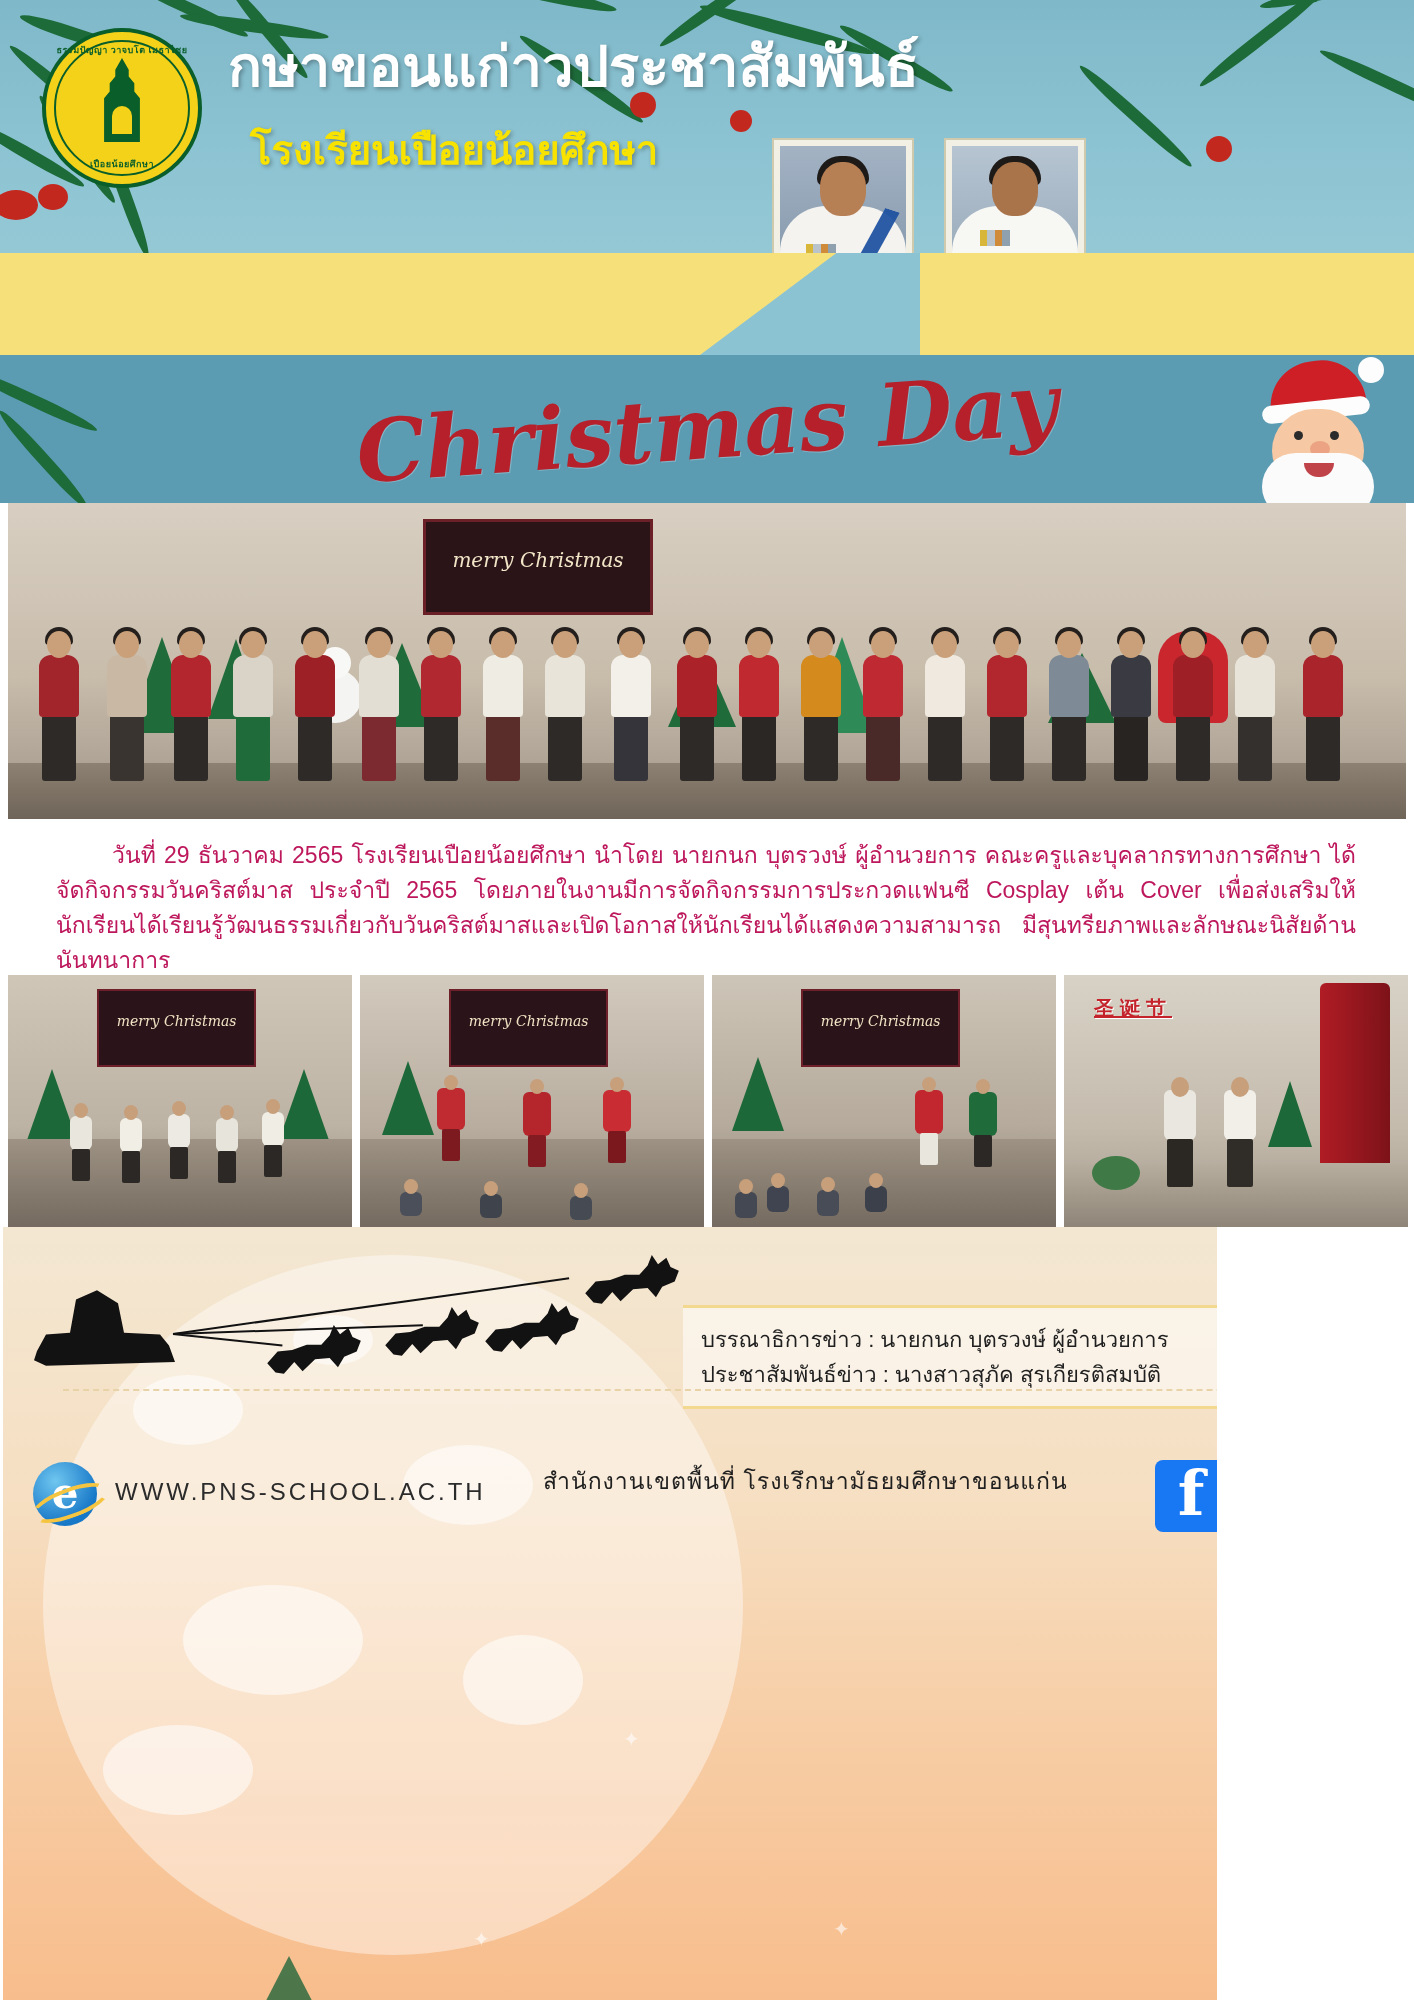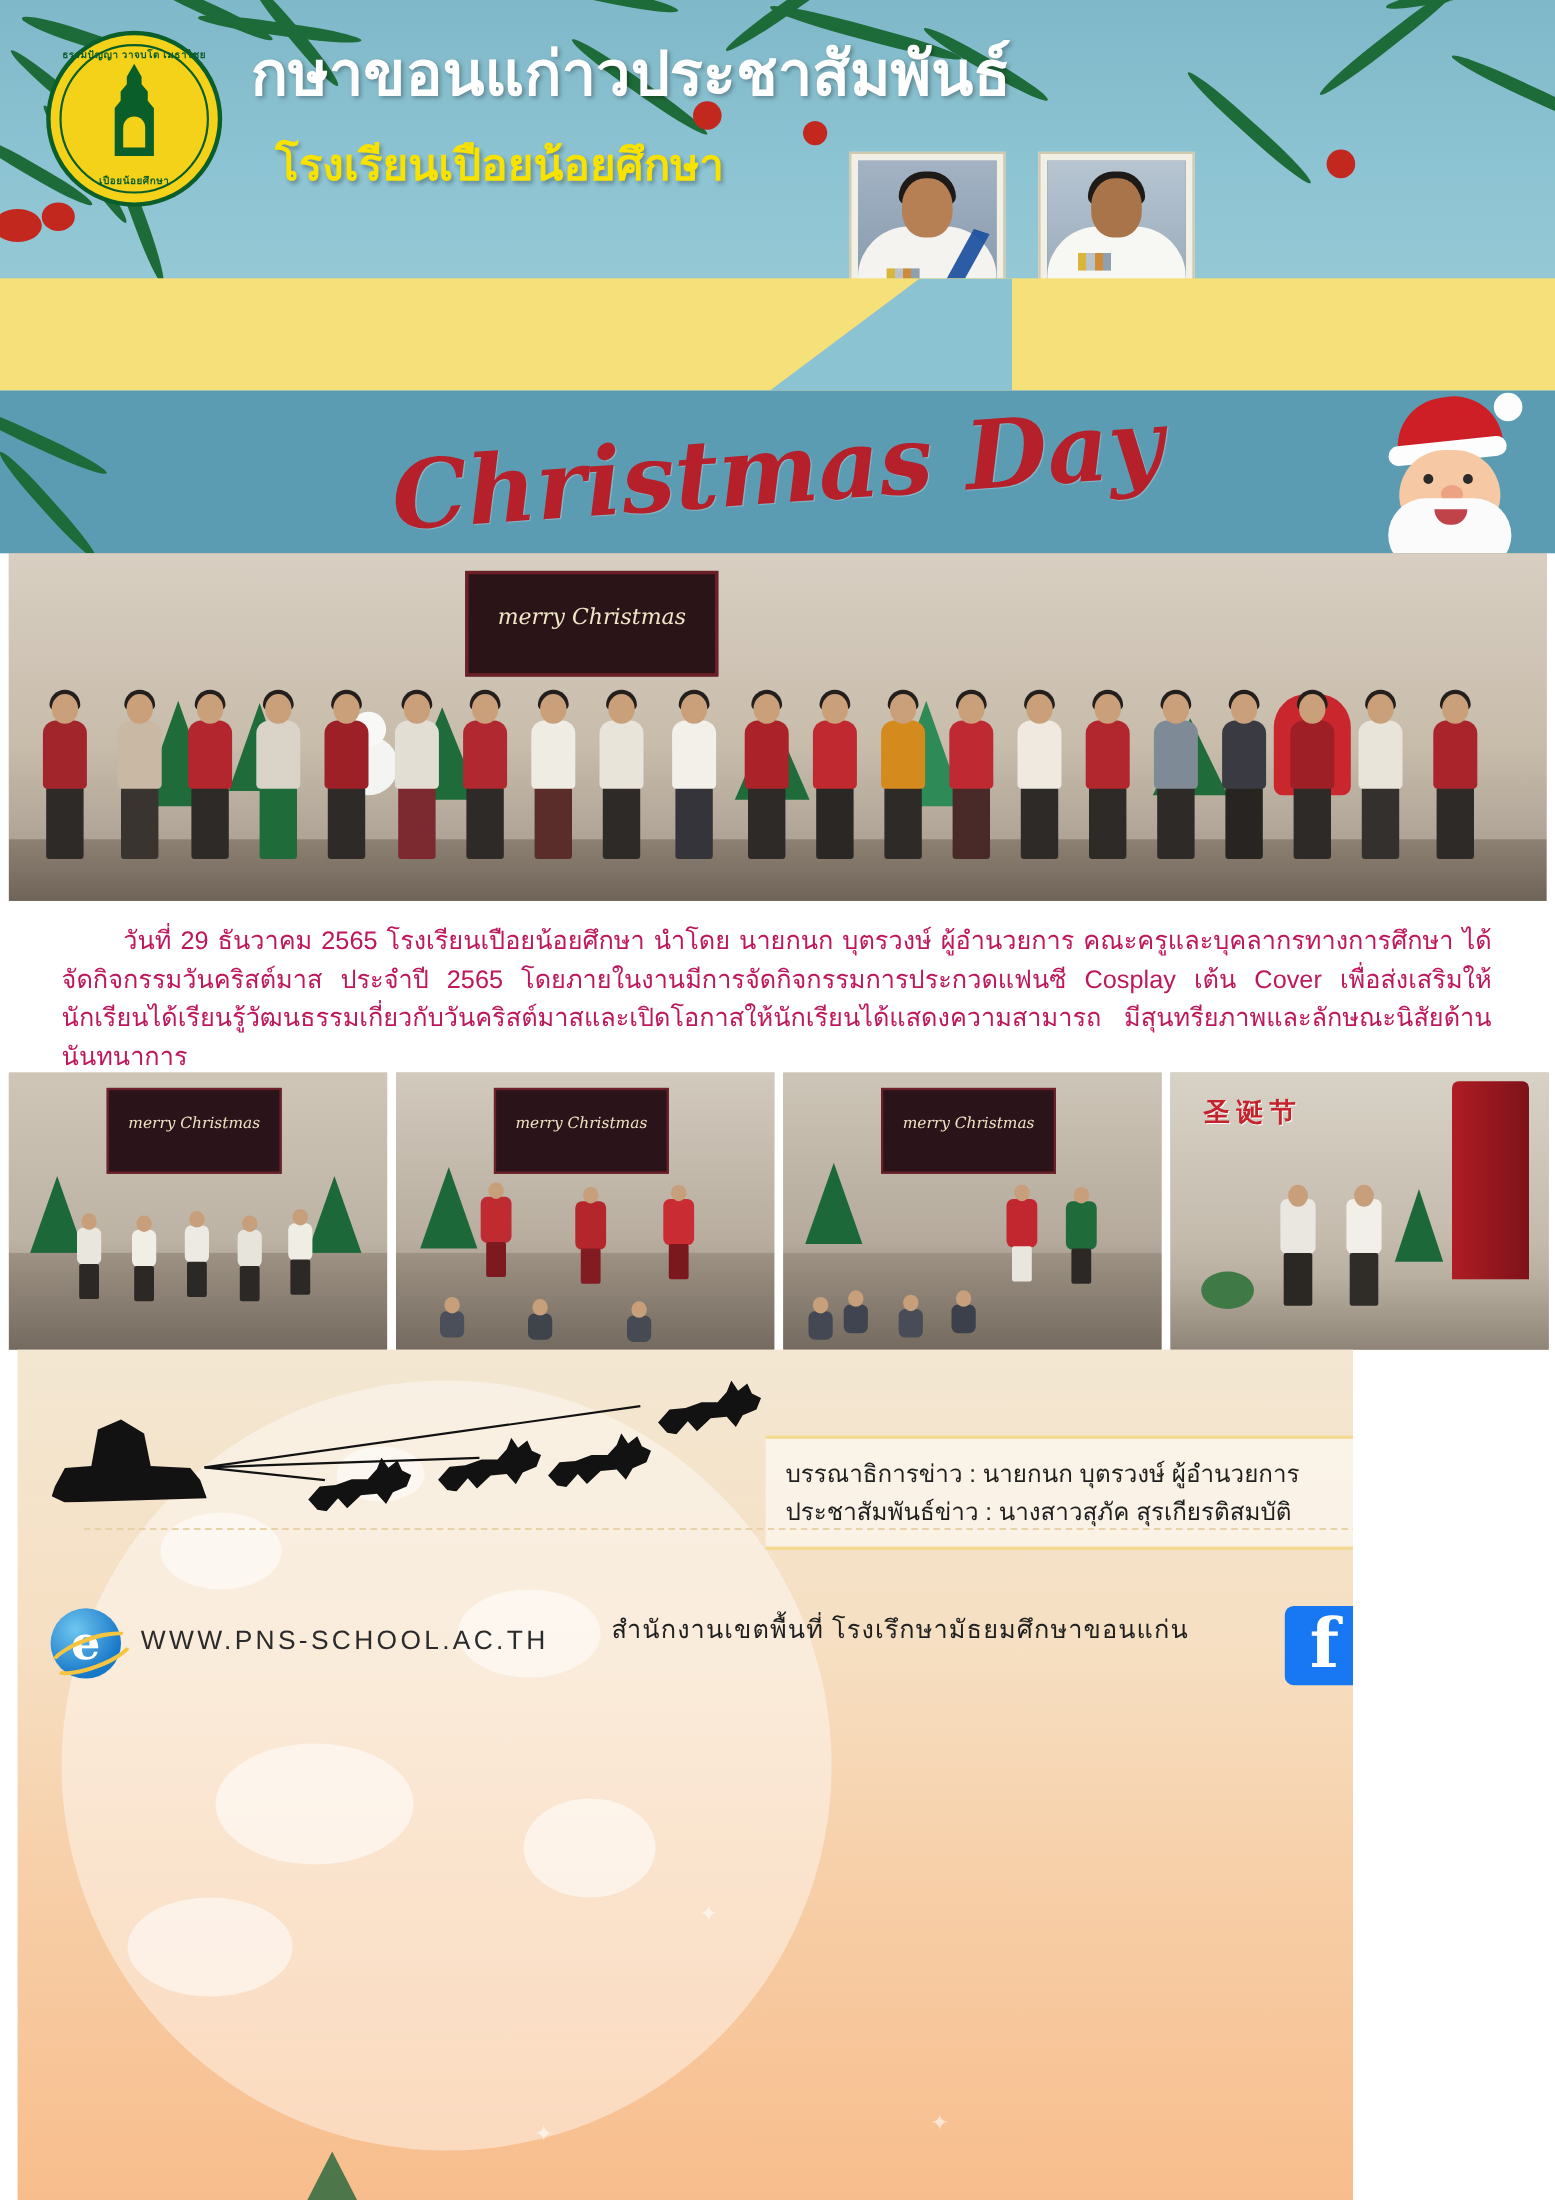--- a/index.html
+++ b/index.html
@@ -265,31 +265,32 @@
     background: linear-gradient(180deg,#9d9283 0%,#746a5f 100%);
   }
   .th-fig {
     position: absolute; width: 26px; height: 78px;
   }
   .th-fig .h { position:absolute; left:50%; top:0; transform:translateX(-50%); width:14px; height:15px; border-radius:50%; background:#c79f7b; }
   .th-fig .t { position:absolute; left:50%; top:13px; transform:translateX(-50%); width:22px; height:34px; border-radius:6px; }
   .th-fig .g { position:absolute; left:50%; top:46px; transform:translateX(-50%); width:18px; height:32px; background:#2c2826; border-radius:2px; }
   .t4 .cn-banner {
     position: absolute; left: 30px; top: 20px; width: 260px; height: 44px;
-    color: #c4232b; font-size: 24px; font-weight: bold; letter-spacing: 6px;
+    color: #c4232b; font-size: 20px; font-weight: bold; letter-spacing: 6px;
     text-shadow: 1px 1px 0 #fff;
+    text-decoration: underline;
   }
   .t4 .curtain {
     position: absolute; right: 18px; top: 8px; width: 70px; height: 200px;
     background: linear-gradient(90deg,#b01c24,#7d1219); border-radius: 6px;
   }
 
   
   .bottom {
-    position: absolute; left: 16px; top: 1227px; width: 1214px; height: 773px;
+    position: absolute; left: 3px; top: 1227px; width: 1214px; height: 773px;
     background: linear-gradient(180deg,#f3e7d2 0%, #f6dfc2 35%, #f7cfa8 62%, #f8bd8c 100%);
     overflow: hidden;
   }
   .globe {
     position: absolute; left: 40px; top: 28px; width: 700px; height: 700px;
     border-radius: 50%; background: rgba(255,255,255,.42);
   }
   .globe-spot {
     position: absolute; border-radius: 50%; background: rgba(255,255,255,.55);
   }

